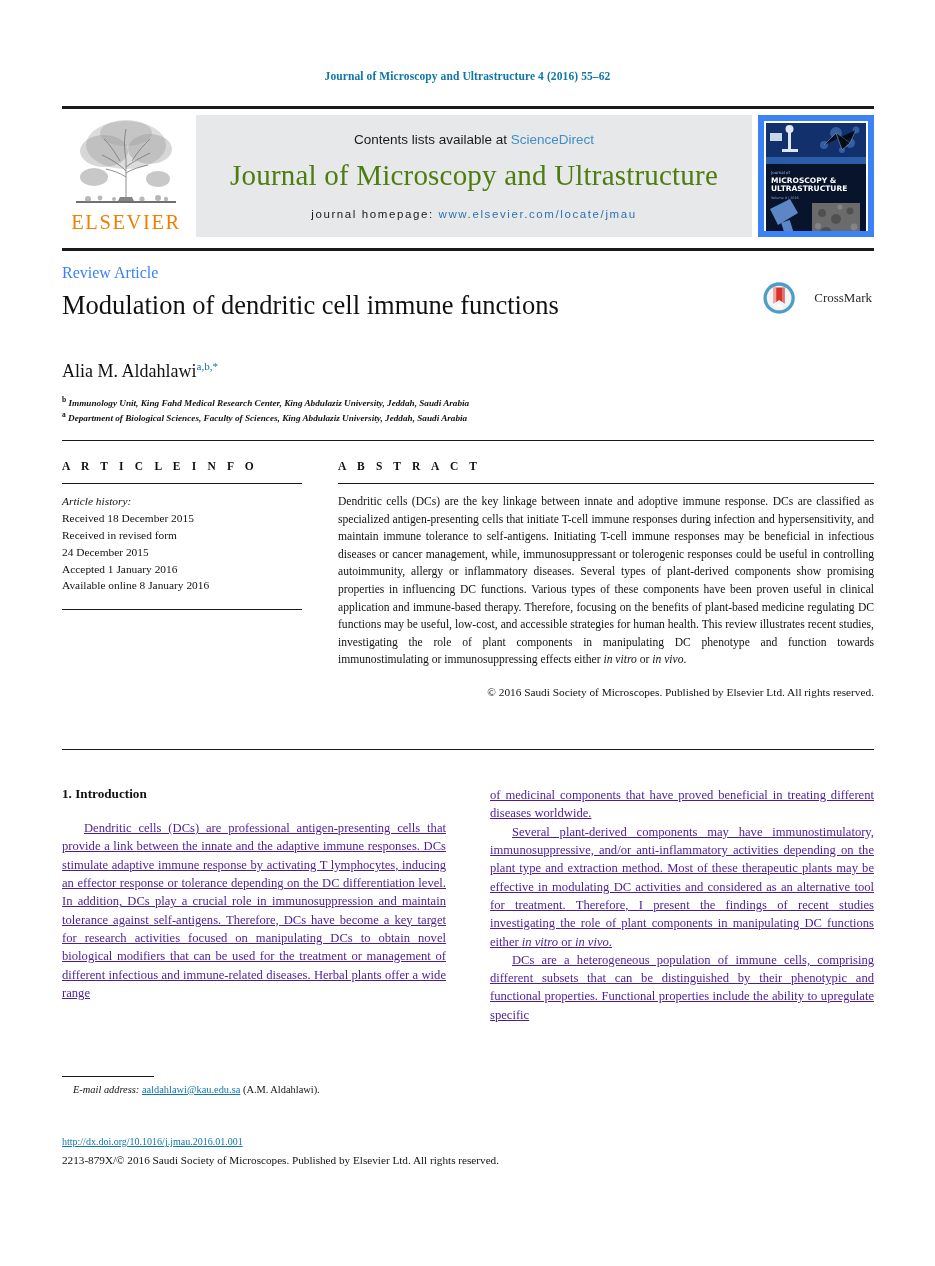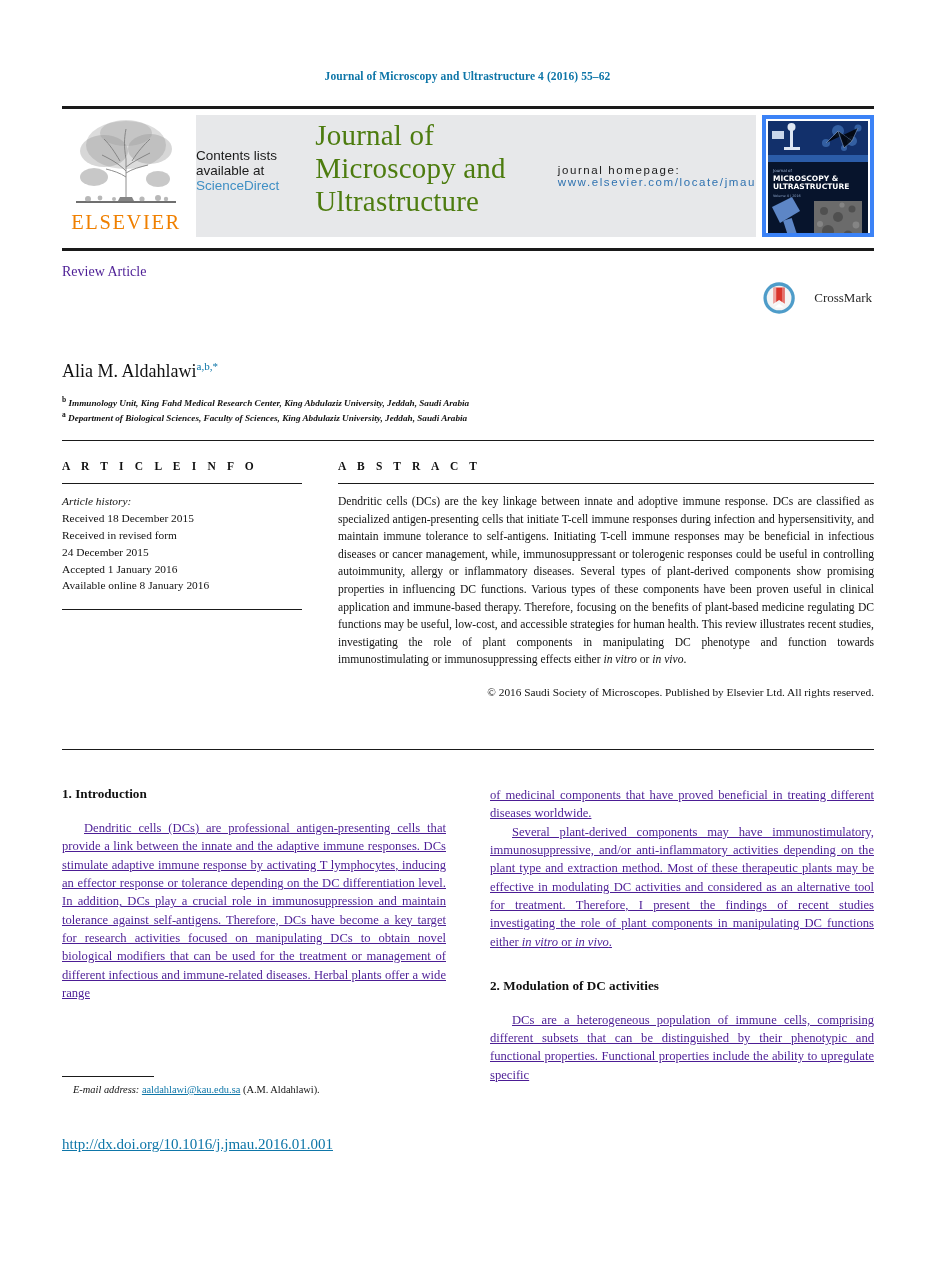--- a/index.html
+++ b/index.html
@@ -62,21 +62,21 @@
     letter-spacing: 1.6px;
     color: #f08000;
     margin-top: 1px;
     line-height: 1;
   }
   .journal-band {
     flex: 1 1 auto;
     background: #e7e8ea;
     margin: 6px 6px 6px 6px;
     display: flex;
-    flex-direction: row;
+    flex-direction: column;
     align-items: center;
     justify-content: center;
     padding: 6px 0;
   }
   .contents-line {
     font-family: "Liberation Sans", sans-serif;
     font-size: 13.5px;
     color: #1a1a1a;
     margin-bottom: 12px;
   }
@@ -96,41 +96,41 @@
     letter-spacing: 1.6px;
     color: #1a1a1a;
   }
   .homepage-line .url {
     color: #2f72b0;
   }
   .cover-thumb {
     flex: 0 0 104px;
     width: 104px;
     margin: 6px 0 6px 0;
-    border: 4px solid #3b82f6;
+    border: 6px solid #3b82f6;
     background: #5eead4;
     position: relative;
     overflow: hidden;
   }
 
   .rule-under-masthead {
     position: absolute;
     top: 240px;
     left: 62px;
     width: 812px;
     border-top: 3px solid #1a1a1a;
   }
 
   
   .article-type {
     position: absolute;
     top: 256px;
     left: 62px;
-    font-size: 14px;
-    color: #4c1d95;
+    font-size: 16px;
+    color: #3b82f6;
   }
   .article-title {
     position: absolute;
     top: 282px;
     left: 62px;
     width: 640px;
     font-size: 26.5px;
     line-height: 1.18;
     color: #111;
   }
@@ -289,21 +289,21 @@
   .footnote .star { letter-spacing: 0; }
   .footnote .em-lbl { font-style: italic; }
   .footnote a, .link {
     color: #0e76a8;
     text-decoration: underline;
   }
   .doi-line {
     position: absolute;
     top: 1128px;
     left: 62px;
-    font-size: 15px;
+    font-size: 10px;
     color: #0e76a8;
     text-decoration: underline;
   }
   .issn-line {
     position: absolute;
     top: 1146px;
     left: 62px;
     font-size: 11.2px;
     color: #111;
   }
@@ -416,21 +416,21 @@
         <text x="36" y="130" fill="#4a4a4a" font-family="DejaVu Sans" font-size="4.4">ELSEVIER</text>
       </svg>
     </div>
   </div>
 
   <div class="rule-under-masthead"></div>
 
   <div class="article-type">Review Article</div>
 
   <div class="article-title">
-    <br>
+    <span>Modulation of dendritic cell immune functions</span><br>
   </div>
 
   <div class="authors">
     <span>Alia M. Aldahlawi</span><sup><span>a</span>,<span>b</span>,<span>*</span></sup>
   </div>
 
   <div class="affils">
     <div><sup>b</sup> <span>Immunology Unit, King Fahd Medical Research Center, King Abdulaziz University, Jeddah, Saudi Arabia</span></div>
     <div><sup>a</sup> <span>Department of Biological Sciences, Faculty of Sciences, King Abdulaziz University, Jeddah, Saudi Arabia</span></div>
   </div>
@@ -474,28 +474,28 @@
   <div class="rule-info-bottom"></div>
 
   <div class="body-col-left">
     <div class="body-head">1.  Introduction</div>
     <p class="body-p">Dendritic cells (DCs) are professional antigen-presenting cells that provide a link between the innate and the adaptive immune responses. DCs stimulate adaptive immune response by activating T lymphocytes, inducing an effector response or tolerance depending on the DC differentiation level. In addition, DCs play a crucial role in immunosuppression and maintain tolerance against self-antigens. Therefore, DCs have become a key target for research activities focused on manipulating DCs to obtain novel biological modifiers that can be used for the treatment or management of different infectious and immune-related diseases. Herbal plants offer a wide range</p>
   </div>
 
   <div class="body-col-right">
     <p class="body-p noindent">of medicinal components that have proved beneficial in treating different diseases worldwide.</p>
     <p class="body-p"><span>Several plant-derived components may have immunostimulatory, immunosuppressive, and/or anti-inflammatory activities depending on the plant type and extraction method. Most of these therapeutic plants may be effective in modulating DC activities and considered as an alternative tool for treatment. Therefore, I present the findings of recent studies investigating the role of plant components in manipulating DC functions either </span><i>in vitro</i><span> or </span><i>in vivo</i><span>.</span></p>
-    <div class="body-head spaced">2.  Modulation of DC activities</div>
     <p class="body-p">DCs are a heterogeneous population of immune cells, comprising different subsets that can be distinguished by their phenotypic and functional properties. Functional properties include the ability to upregulate specific</p>
   </div>
 
   <div class="footnote-rule"></div>
   <div class="footnote">
     <div style="padding-left:11px">
       <span class="em-lbl">E-mail address:</span>
       <span class="link">aaldahlawi@kau.edu.sa</span>
       <span>(A.M. Aldahlawi).</span>
     </div>
   </div>
 
   <div class="doi-line">http://dx.doi.org/10.1016/j.jmau.2016.01.001</div>
+  <div class="issn-line">2213-879X/© 2016 Saudi Society of Microscopes. Published by Elsevier Ltd. All rights reserved.</div>
 
 </div>
 
 </body></html>

